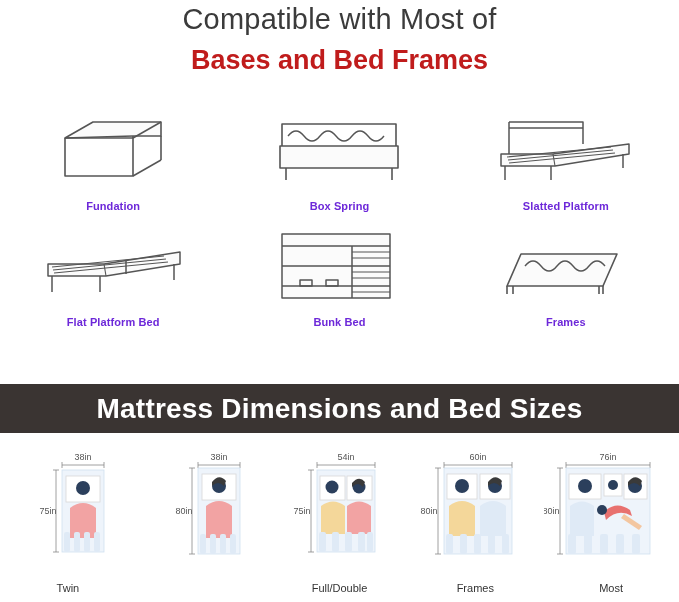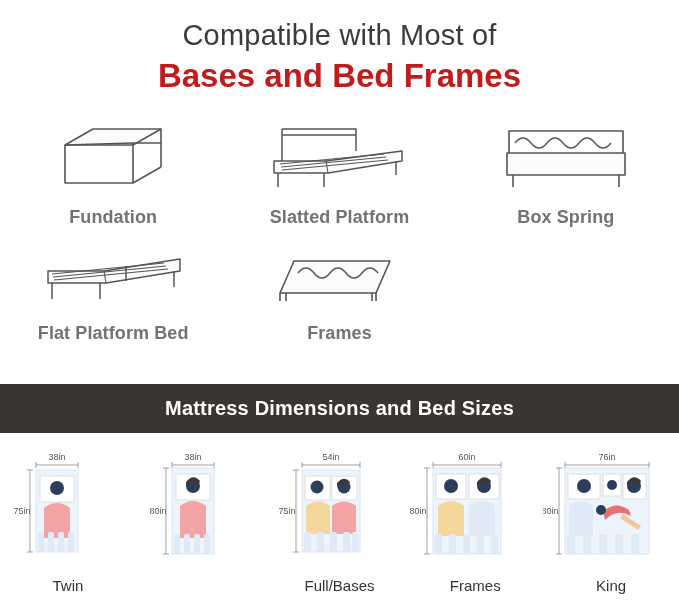--- a/index.html
+++ b/index.html
@@ -16,32 +16,32 @@
   }
   .page {
     position: relative;
     width: 679px;
     height: 602px;
     background: #ffffff;
   }
 
   
   .header {
-    padding-top: 18px;
+    padding-top: 2px;
     text-align: center;
   }
   .header-line1 {
     font-size: 29px;
     color: #3b3b3b;
     font-weight: 400;
     letter-spacing: 0.2px;
     line-height: 34px;
   }
   .header-line2 {
-    font-size: 33px;
+    font-size: 27px;
     color: #c01c1c;
     font-weight: bold;
     line-height: 40px;
     margin-top: 4px;
   }
 
   
   .grid {
     margin-top: 22px;
     display: grid;
@@ -56,76 +56,76 @@
     justify-content: flex-end;
   }
   .cell .art {
     height: 78px;
     display: flex;
     align-items: flex-end;
     justify-content: center;
   }
   .cell .caption {
     margin-top: 8px;
-    font-size: 18px;
-    color: #737373;
+    font-size: 11px;
+    color: #6d28d9;
     font-weight: bold;
     letter-spacing: 0.1px;
   }
 
   
   .banner {
     position: absolute;
     left: 0;
     top: 384px;
     width: 679px;
     height: 49px;
     background: #3a3432;
     display: flex;
     align-items: center;
     justify-content: center;
   }
   .banner-text {
     color: #ffffff;
-    font-size: 20px;
+    font-size: 28px;
     font-weight: bold;
     letter-spacing: 0.2px;
   }
 
   
   .sizes {
     position: absolute;
     left: 0;
     top: 440px;
     width: 679px;
     height: 162px;
     display: flex;
   }
   .size {
     flex: 1;
     position: relative;
     display: flex;
     flex-direction: column;
-    align-items: flex-start;
+    align-items: flex-end;
   }
   .size .bedwrap {
     position: relative;
     margin-top: 8px;
     height: 116px;
     display: flex;
     align-items: flex-start;
     justify-content: center;
   }
   .size .name {
     position: absolute;
     bottom: 8px;
     left: 0;
     right: 0;
     text-align: center;
-    font-size: 15px;
+    font-size: 11px;
     color: #333;
   }
   svg { display: block; }
 </style>
 </head>
 <body>
 
 <div class="page">
 
   <div class="header">
@@ -142,20 +142,35 @@
             <polygon points="12,22 40,6 108,6 108,20 80,20" fill="#fbfbfb"></polygon>
             <polyline points="12,22 12,60 80,60 80,20"></polyline>
             <line x1="80" y1="60" x2="108" y2="44"></line>
             <line x1="108" y1="44" x2="108" y2="20"></line>
             <line x1="12" y1="22" x2="80" y2="22"></line>
             <line x1="80" y1="22" x2="108" y2="6"></line>
           </g>
         </svg>
       </div>
       <div class="caption">Fundation</div>
+    </div>
+
+    <div class="cell">
+      <div class="art">
+        <svg width="130" height="76" viewBox="0 0 130 76">
+          <g fill="none" stroke="#555" stroke-width="1.6" stroke-linejoin="round">
+            <polyline points="8,30 8,8 122,8 122,30"></polyline>
+            <path d="M14 20 q8 -10 16 0 q8 10 16 0 q8 -10 16 0 q8 10 16 0 q8 -10 16 0 q8 10 16 0" stroke-width="1.4"></path>
+            <rect x="6" y="30" width="118" height="22" fill="#fbfbfb"></rect>
+            <line x1="12" y1="52" x2="12" y2="64"></line>
+            <line x1="118" y1="52" x2="118" y2="64"></line>
+          </g>
+        </svg>
+      </div>
+      <div class="caption">Box Spring</div>
     </div>
 
     <div class="cell">
       <div class="art">
         <svg width="150" height="78" viewBox="0 0 150 78">
           <g fill="none" stroke="#555" stroke-width="1.5" stroke-linejoin="round">
             <polyline points="18,8 18,40"></polyline>
             <polyline points="18,8 92,8 92,30"></polyline>
             <polyline points="18,14 92,14"></polyline>
             <polygon points="10,40 62,40 138,30 138,40 64,52 10,52" fill="#fbfbfb"></polygon>
@@ -169,54 +184,62 @@
               <line x1="62" y1="40" x2="64" y2="52"></line>
             </g>
           </g>
         </svg>
       </div>
       <div class="caption">Slatted Platform</div>
     </div>
 
     <div class="cell">
       <div class="art">
-        <svg width="130" height="76" viewBox="0 0 130 76">
-          <g fill="none" stroke="#555" stroke-width="1.6" stroke-linejoin="round">
-            <polyline points="8,30 8,8 122,8 122,30"></polyline>
-            <path d="M14 20 q8 -10 16 0 q8 10 16 0 q8 -10 16 0 q8 10 16 0 q8 -10 16 0 q8 10 16 0" stroke-width="1.4"></path>
-            <rect x="6" y="30" width="118" height="22" fill="#fbfbfb"></rect>
-            <line x1="12" y1="52" x2="12" y2="64"></line>
-            <line x1="118" y1="52" x2="118" y2="64"></line>
-          </g>
-        </svg>
-      </div>
-      <div class="caption">Box Spring</div>
-    </div>
-
-    <div class="cell">
-      <div class="art">
         <svg width="150" height="72" viewBox="0 0 150 72">
           <g fill="none" stroke="#555" stroke-width="1.5" stroke-linejoin="round">
             <polygon points="10,28 66,28 142,16 142,28 68,40 10,40" fill="#fbfbfb"></polygon>
             <g stroke-width="1.1">
               <line x1="14" y1="31" x2="126" y2="20"></line>
               <line x1="15" y1="34" x2="128" y2="23"></line>
               <line x1="16" y1="37" x2="130" y2="26"></line>
               <line x1="66" y1="28" x2="68" y2="40"></line>
             </g>
             <line x1="14" y1="40" x2="14" y2="56"></line>
             <line x1="62" y1="40" x2="62" y2="56"></line>
             <line x1="136" y1="28" x2="136" y2="44"></line>
             <line x1="88" y1="24" x2="88" y2="38"></line>
           </g>
         </svg>
       </div>
       <div class="caption">Flat Platform Bed</div>
     </div>
 
+    <div class="cell">
+      <div class="art">
+        <svg width="130" height="78" viewBox="0 0 130 78">
+          <g fill="none" stroke="#555" stroke-width="1.5" stroke-linejoin="round">
+            <rect x="8" y="4" width="108" height="64" fill="#fbfbfb"></rect>
+            <line x1="8" y1="16" x2="116" y2="16"></line>
+            <line x1="8" y1="36" x2="116" y2="36"></line>
+            <line x1="8" y1="56" x2="116" y2="56"></line>
+            <line x1="78" y1="16" x2="78" y2="68"></line>
+            <g stroke-width="1.1">
+              <line x1="78" y1="22" x2="116" y2="22"></line>
+              <line x1="78" y1="28" x2="116" y2="28"></line>
+              <line x1="78" y1="42" x2="116" y2="42"></line>
+              <line x1="78" y1="48" x2="116" y2="48"></line>
+              <line x1="78" y1="62" x2="116" y2="62"></line>
+            </g>
+            <rect x="26" y="50" width="12" height="6"></rect>
+            <rect x="52" y="50" width="12" height="6"></rect>
+          </g>
+        </svg>
+      </div>
+      <div class="caption">Bunk Bed</div>
+    </div>
 
     <div class="cell">
       <div class="art">
         <svg width="130" height="70" viewBox="0 0 130 70">
           <g fill="none" stroke="#555" stroke-width="1.6" stroke-linejoin="round">
             <polygon points="20,16 116,16 102,48 6,48" fill="#fbfbfb"></polygon>
             <path d="M24 28 q8 -10 16 0 q8 10 16 0 q8 -10 16 0 q8 10 16 0 q8 -10 16 0" stroke-width="1.4"></path>
             <line x1="12" y1="48" x2="12" y2="56"></line>
             <line x1="98" y1="48" x2="98" y2="56"></line>
             <line x1="6" y1="48" x2="6" y2="56"></line>
@@ -313,21 +336,21 @@
             <rect x="32" y="84" width="7" height="20" rx="2"></rect>
             <rect x="45" y="84" width="7" height="20" rx="2"></rect>
             <rect x="58" y="84" width="7" height="20" rx="2"></rect>
             <rect x="71" y="84" width="7" height="20" rx="2"></rect>
             <rect x="80" y="84" width="6" height="20" rx="2"></rect>
           </g>
           <text x="59" y="12" font-size="9" fill="#555" text-anchor="middle" font-family="Liberation Sans, sans-serif">54in</text>
           <text x="15" y="66" font-size="9" fill="#555" text-anchor="middle" font-family="Liberation Sans, sans-serif">75in</text>
         </svg>
       </div>
-      <div class="name">Full/Bases</div>
+      <div class="name">Full/Double</div>
     </div>
 
     <div class="size">
       <div class="bedwrap">
         <svg width="125" height="116" viewBox="0 0 125 116">
           <g stroke="#888" stroke-width="0.8" fill="none">
             <line x1="26" y1="14" x2="26" y2="20"></line>
               <line x1="94" y1="14" x2="94" y2="20"></line>
             <line x1="26" y1="17" x2="94" y2="17"></line>
             <line x1="20" y1="20" x2="20" y2="106"></line>
@@ -383,17 +406,17 @@
             <rect x="24" y="86" width="8" height="20" rx="2"></rect>
             <rect x="40" y="86" width="8" height="20" rx="2"></rect>
             <rect x="56" y="86" width="8" height="20" rx="2"></rect>
             <rect x="72" y="86" width="8" height="20" rx="2"></rect>
             <rect x="88" y="86" width="8" height="20" rx="2"></rect>
           </g>
           <text x="64" y="12" font-size="9" fill="#555" text-anchor="middle" font-family="Liberation Sans, sans-serif">76in</text>
           <text x="7" y="66" font-size="9" fill="#555" text-anchor="middle" font-family="Liberation Sans, sans-serif">80in</text>
         </svg>
       </div>
-      <div class="name">King</div>
+      <div class="name">Most</div>
     </div>
 
   </div>
 </div>
 
 </body></html>

